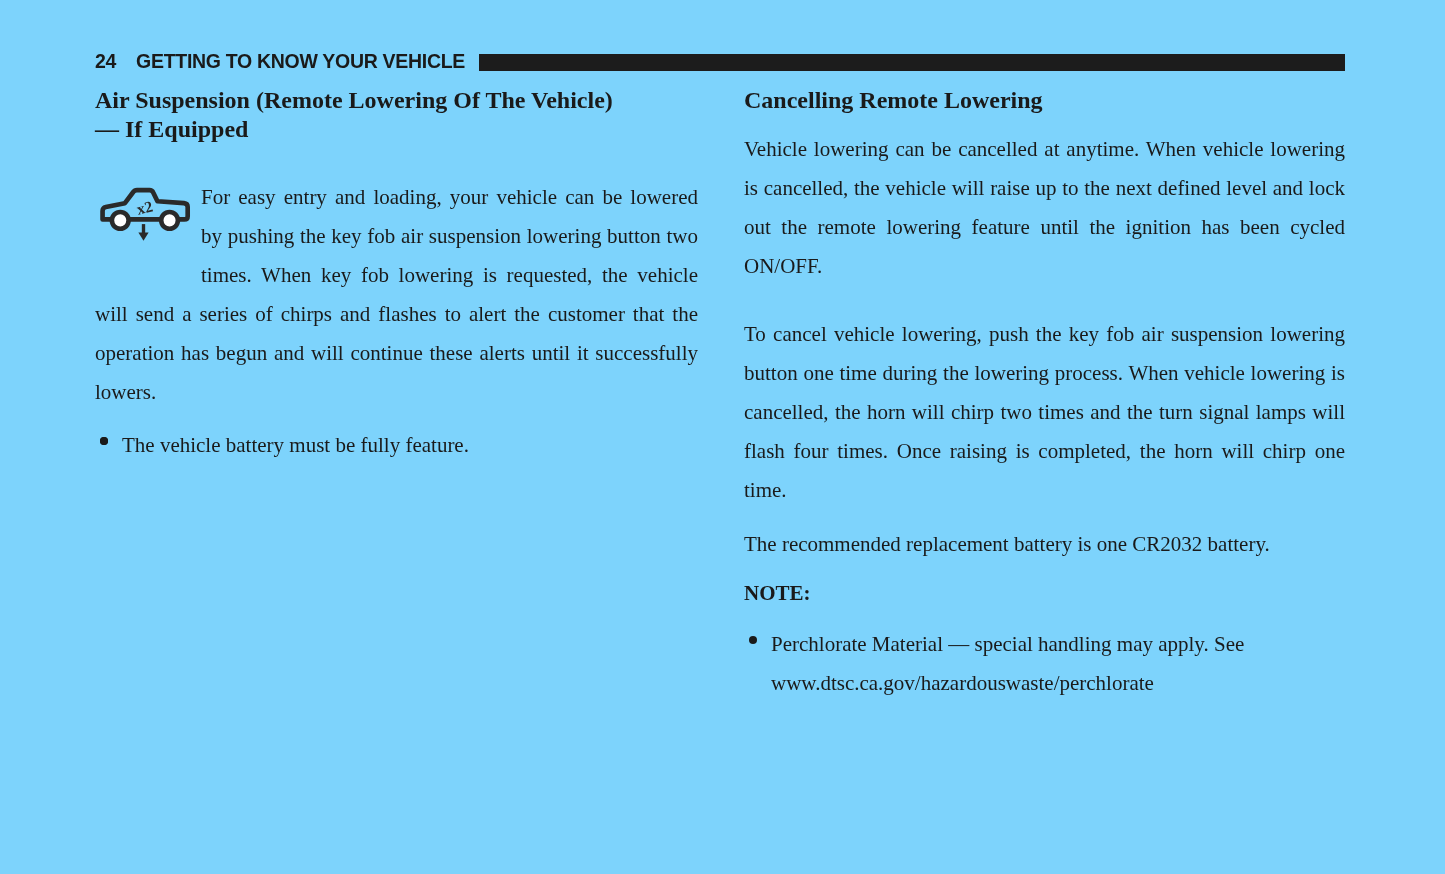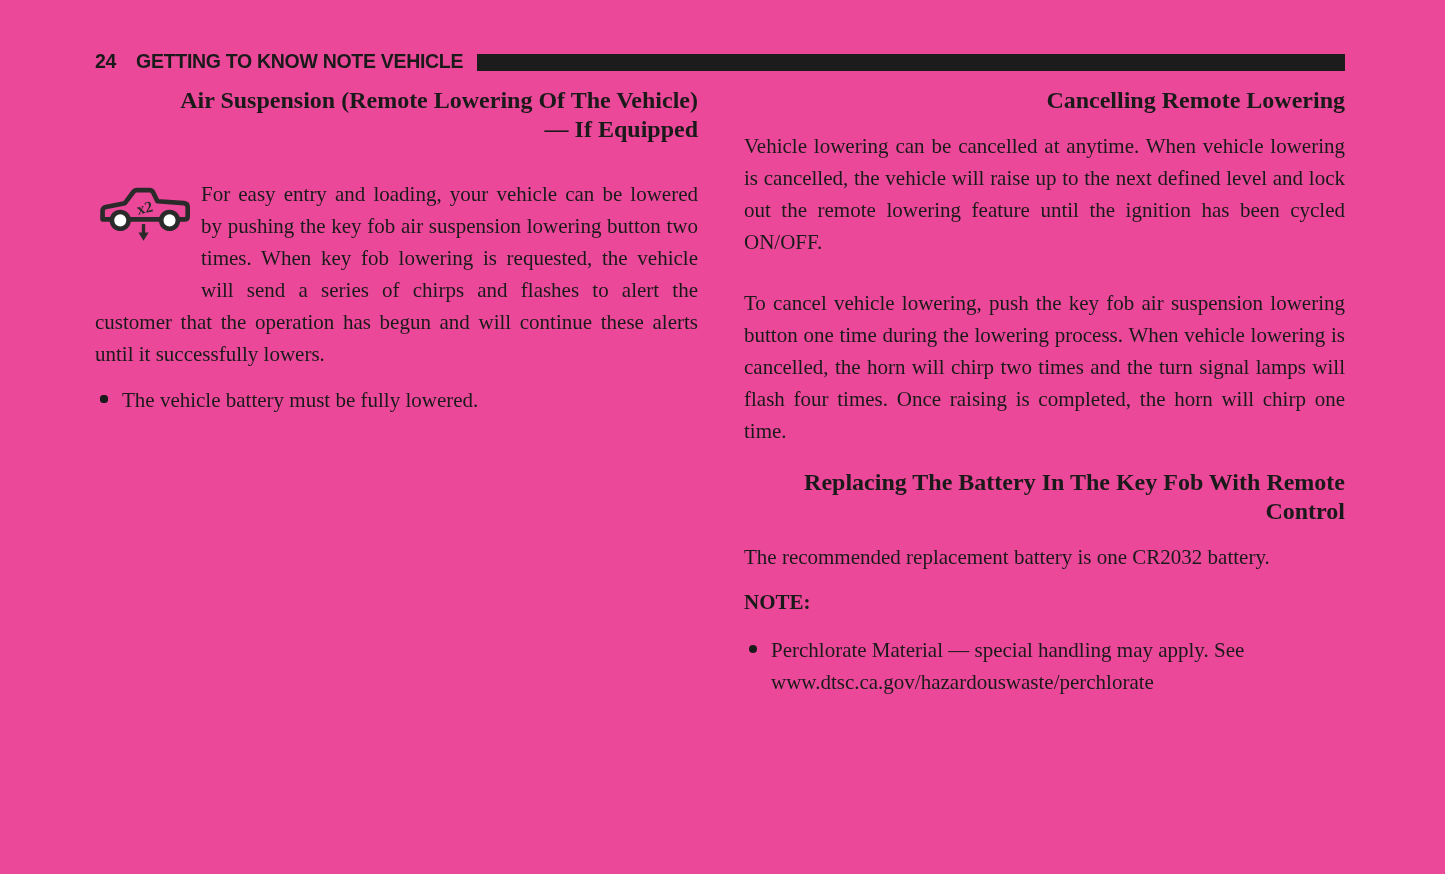--- a/index.html
+++ b/index.html
@@ -2,21 +2,21 @@
 <html><head>
 <meta charset="utf-8">
 <style>
   * { box-sizing: border-box; }
   html, body { margin: 0; padding: 0; background: #e8e8e8; }
   .page {
     position: relative;
     width: 1445px;
     height: 874px;
     margin: 0 auto;
-    background: #ec4899;
+    background: #7dd3fc;
     color: #1a1a1a;
     font-family: "Liberation Serif", serif;
     padding: 50px 100px 0 95px;
     overflow: hidden;
   }
 
   
   .topbar {
     display: flex;
     align-items: center;
@@ -38,25 +38,25 @@
   
   .columns { display: flex; gap: 46px; margin-top: 13px; }
   .col { width: 603px; }
   .col.right { width: 601px; }
 
   h2.sec-title {
     font-size: 24px;
     line-height: 29px;
     font-weight: 700;
     margin: 0;
-    text-align: right;
+    text-align: left;
   }
   p.body, .bullet-text {
     font-size: 21px;
-    line-height: 32px;
+    line-height: 39px;
     text-align: justify;
     margin: 0;
   }
   .b { font-weight: 700; }
 
   
   .intro-wrap { margin-top: 34px; }
   .icon-float {
     float: left;
     width: 97px;
@@ -94,21 +94,21 @@
   .col.right .bullet-list { margin-top: 16px; }
   .col.right .bullet-item { margin-bottom: 14px; }
 </style>
 </head>
 <body>
 
 <div class="page">
 
   <header class="topbar">
     <span class="pagenum">24</span>
-    <span class="toptitle">GETTING TO KNOW NOTE VEHICLE</span>
+    <span class="toptitle">GETTING TO KNOW YOUR VEHICLE</span>
     <span class="rulebar"></span>
   </header>
 
   <div class="columns">
 
     <div class="col left">
 
       <h2 class="sec-title">
         <span>Air Suspension (Remote Lowering Of The Vehicle)</span><br>
         <span>— If Equipped</span>
@@ -132,36 +132,35 @@
         <p class="body">For easy entry and loading, your vehicle can be lowered by pushing the key fob air suspension lowering button two times. When key fob lowering is requested, the vehicle will send a series of chirps and flashes to alert the customer that the operation has begun and will continue these alerts until it successfully lowers.</p>
       </div>
 
 
       <div class="bullet-list">
         <div class="bullet-item">
           <span class="bullet-dot"></span>
         </div>
         <div class="bullet-item">
           <span class="bullet-dot"></span>
-          <span class="bullet-text">The vehicle battery must be fully lowered.</span>
+          <span class="bullet-text">The vehicle battery must be fully feature.</span>
         </div>
       </div>
 
     </div>
 
     <div class="col right">
 
       <h2 class="sec-title">Cancelling Remote Lowering</h2>
 
       <p class="body">Vehicle lowering can be cancelled at anytime. When vehicle lowering is cancelled, the vehicle will raise up to the next defined level and lock out the remote lowering feature until the ignition has been cycled ON/OFF.</p>
 
       <p class="body p2">To cancel vehicle lowering, push the key fob air suspension lowering button one time during the lowering process. When vehicle lowering is cancelled, the horn will chirp two times and the turn signal lamps will flash four times. Once raising is completed, the horn will chirp one time.</p>
 
 
-      <h2 class="sec-title second">Replacing The Battery In The Key Fob With Remote Control</h2>
 
       <p class="body">The recommended replacement battery is one CR2032 battery.</p>
 
       <p class="note-standalone">NOTE:</p>
 
       <div class="bullet-list">
         <div class="bullet-item">
           <span class="bullet-dot"></span>
           <span class="bullet-text">Perchlorate Material — special handling may apply. See www.dtsc.ca.gov/hazardouswaste/perchlorate</span>
         </div>

